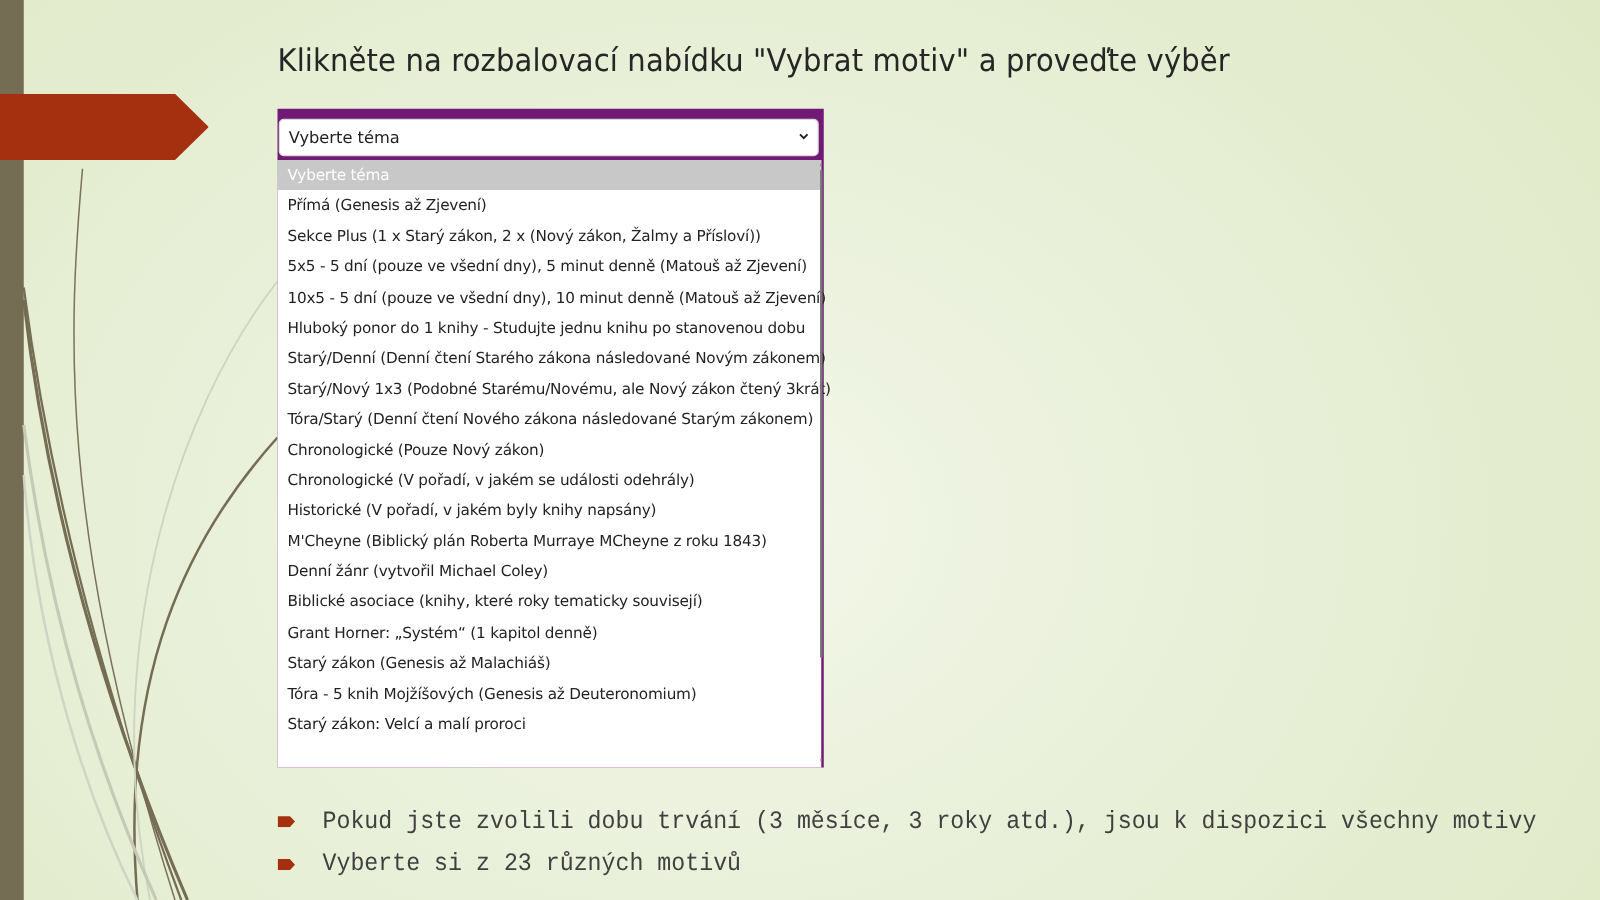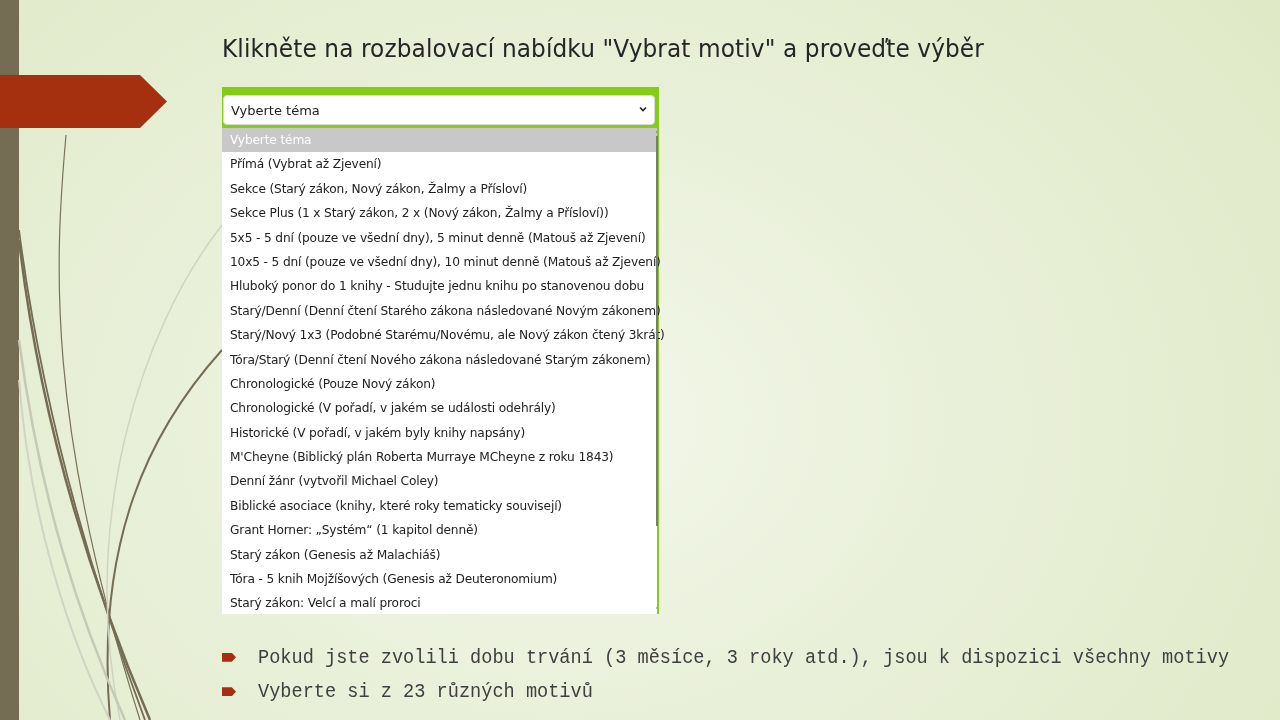--- a/index.html
+++ b/index.html
@@ -24,21 +24,21 @@
     }
     .slide-title {
       position: absolute; left: 222px; top: 34px;
       font-size: 25px; color: #262626; letter-spacing: 0.1px;
       font-family: "DejaVu Sans", sans-serif; font-weight: normal;
       transform: scaleX(0.93); transform-origin: left top;
       white-space: nowrap;
     }
     .screenshot {
       position: absolute; left: 222px; top: 87px; width: 437px; height: 527px;
-      background: #84cc16;
+      background: #701a75;
     }
     .select-box {
       position: absolute; left: 1px; top: 8px; width: 432px; height: 30px;
       border: 1px solid #d9d9d9; border-radius: 4px; background: #fff;
       display: flex; align-items: center; padding-left: 7px;
       font-size: 13px; color: #222;
       font-family: "DejaVu Sans", sans-serif;
     }
     .select-box .chev {
       position: absolute; right: 6px; top: 8px; width: 10px; height: 10px;
@@ -99,22 +99,21 @@
 <div class="screenshot">
   <div class="select-box">
     <span>Vyberte téma</span>
     <svg class="chev" viewBox="0 0 10 10">
       <path d="M2 3.5 L5 6.5 L8 3.5" stroke="#222" stroke-width="1.6" fill="none"></path>
     </svg>
   </div>
 
   <div class="dropdown">
     <div class="opt selected">Vyberte téma</div>
-    <div class="opt">Přímá (Vybrat až Zjevení)</div>
-    <div class="opt">Sekce (Starý zákon, Nový zákon, Žalmy a Přísloví)</div>
+    <div class="opt">Přímá (Genesis až Zjevení)</div>
     <div class="opt">Sekce Plus (1 x Starý zákon, 2 x (Nový zákon, Žalmy a Přísloví))</div>
     <div class="opt">5x5 - 5 dní (pouze ve všední dny), 5 minut denně (Matouš až Zjevení)</div>
     <div class="opt">10x5 - 5 dní (pouze ve všední dny), 10 minut denně (Matouš až Zjevení)</div>
     <div class="opt">Hluboký ponor do 1 knihy - Studujte jednu knihu po stanovenou dobu</div>
     <div class="opt">Starý/Denní (Denní čtení Starého zákona následované Novým zákonem)</div>
     <div class="opt">Starý/Nový 1x3 (Podobné Starému/Novému, ale Nový zákon čtený 3krát)</div>
     <div class="opt">Tóra/Starý (Denní čtení Nového zákona následované Starým zákonem)</div>
     <div class="opt">Chronologické (Pouze Nový zákon)</div>
     <div class="opt">Chronologické (V pořadí, v jakém se události odehrály)</div>
     <div class="opt">Historické (V pořadí, v jakém byly knihy napsány)</div>

